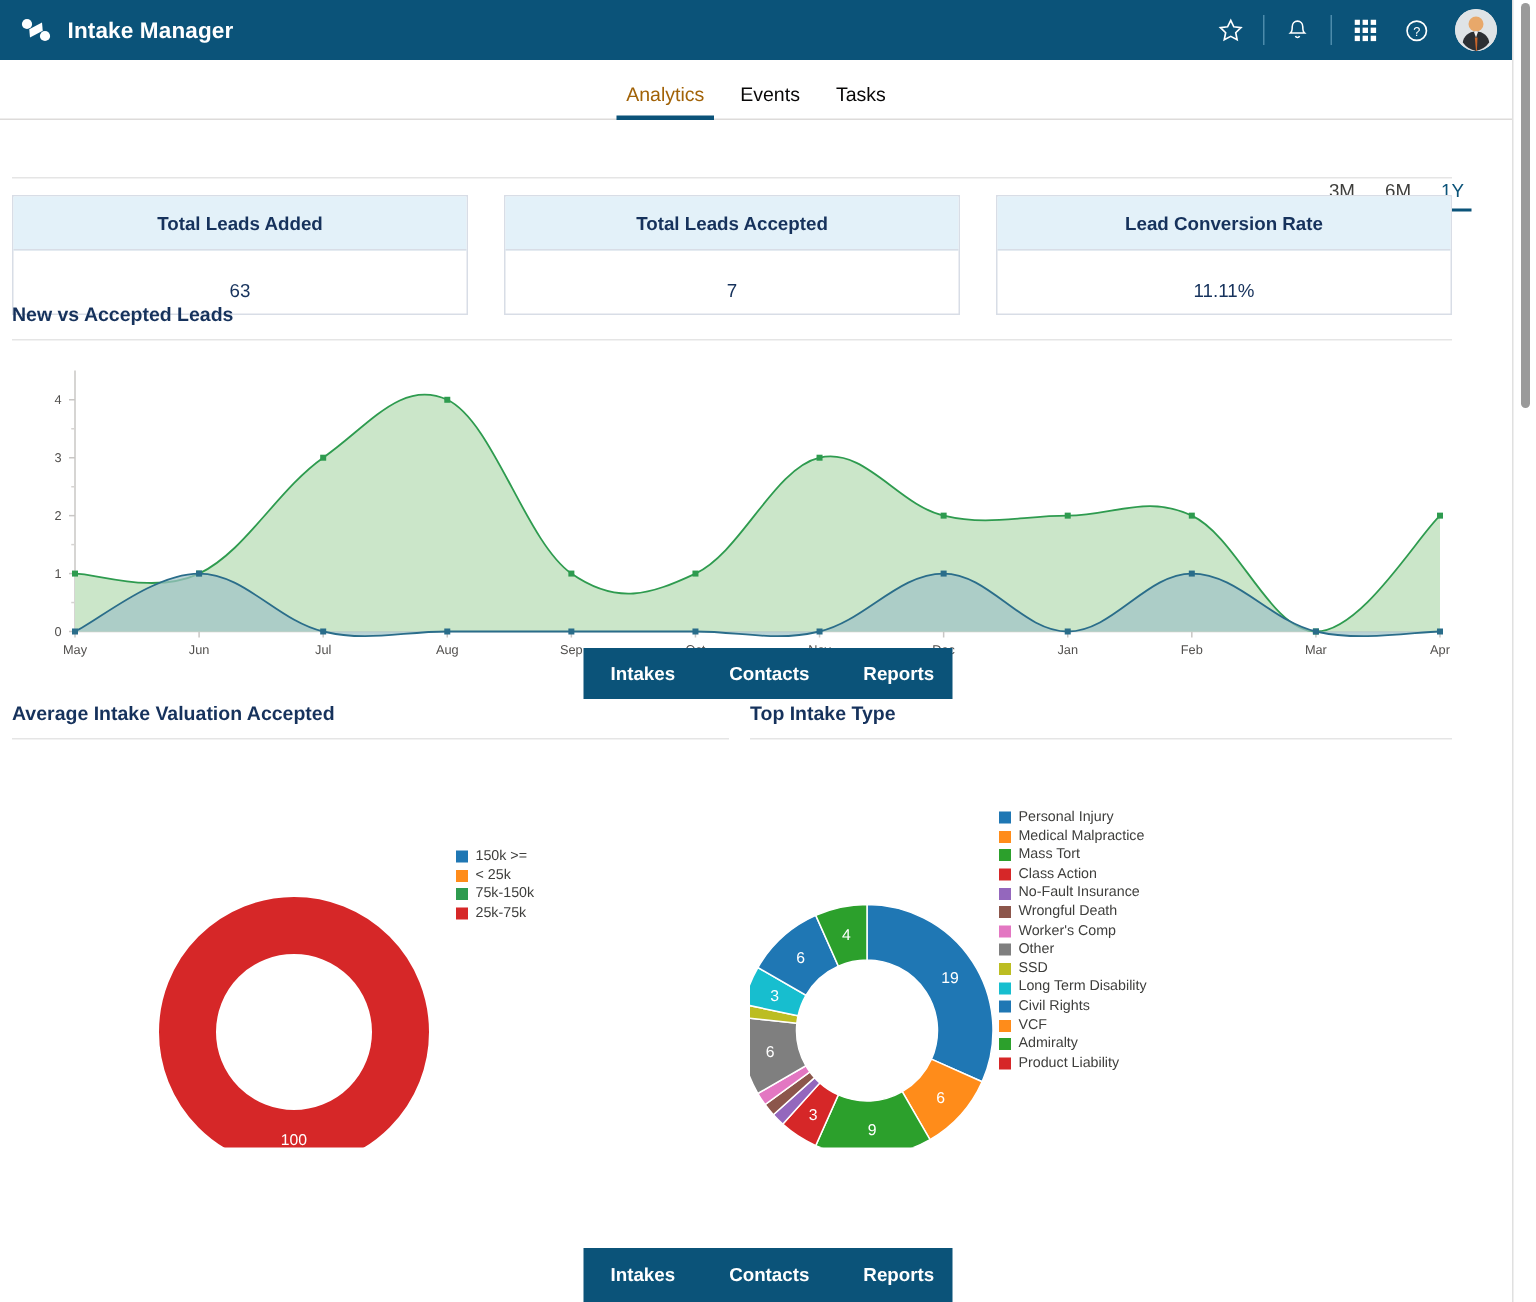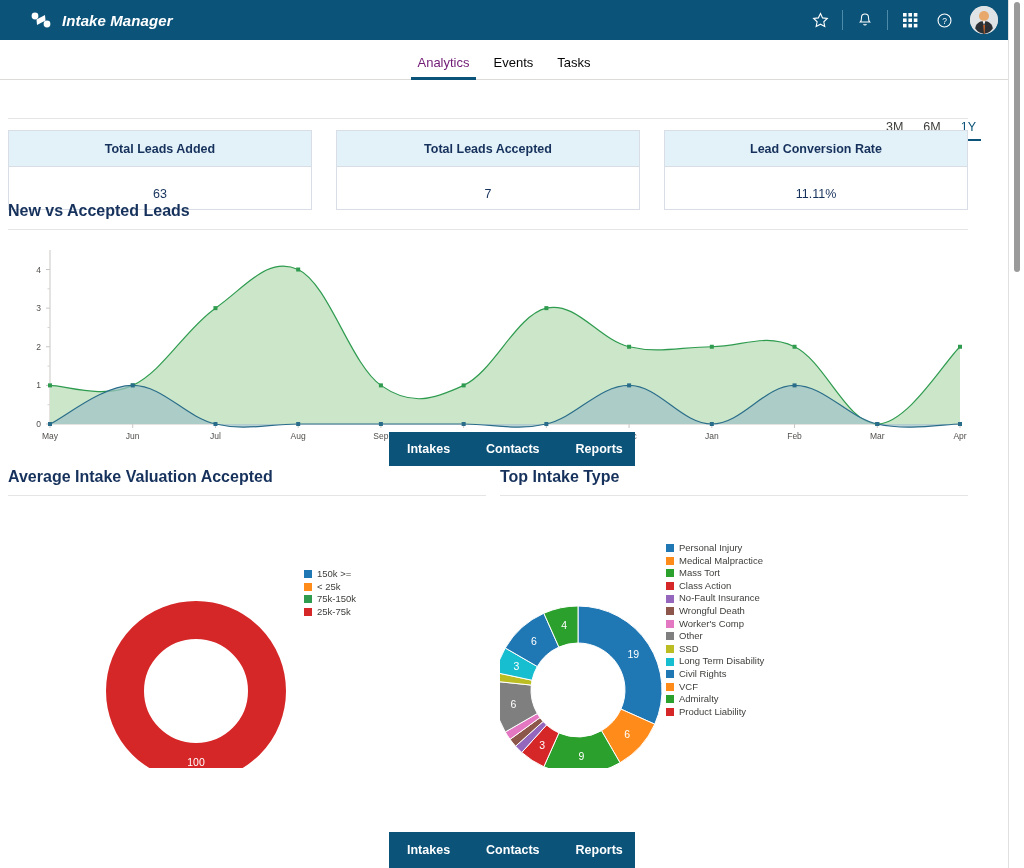--- a/index.html
+++ b/index.html
@@ -11,21 +11,21 @@
   }
   body { position: relative; }
 
   
   .app-header {
     position: absolute; top: 0; left: 0;
     width: 1008px; height: 40px;
     background: #0b5379;
     display: flex; align-items: center;
   }
-  .brand { display: flex; align-items: center; gap: 10px; padding-left: 30px; font-style: italic; }
+  .brand { display: flex; align-items: center; gap: 10px; padding-left: 13px; }
   .brand-logo { width: 22px; height: 22px; position: relative; }
   .brand-title {
     color: #ffffff; font-size: 15px; font-weight: bold; letter-spacing: .1px;
   }
   .header-right {
     margin-left: auto; display: flex; align-items: center;
     gap: 0px; padding-right: 10px; height: 100%;
   }
   .hdr-icon {
     width: 34px; height: 40px; display: flex; align-items: center; justify-content: center;
@@ -40,21 +40,21 @@
   
   .tabbar {
     position: absolute; top: 40px; left: 0; width: 1008px; height: 40px;
     display: flex; align-items: flex-end; justify-content: center;
     border-bottom: 1px solid #dddbda; background: #fff;
   }
   .tab {
     font-size: 13px; color: #080707; padding: 0 12px 9px 12px; cursor: pointer;
     position: relative;
   }
-  .tab.active { color: #701a75; font-weight: normal; }
+  .tab.active { color: #a16207; font-weight: normal; }
   .tab.active::after {
     content: ""; position: absolute; left: 6px; right: 6px; bottom: -1px;
     height: 3px; background: #0b5379;
   }
 
   
   .rangebar {
     position: absolute; top: 88px; right: 48px;
     display: flex; align-items: flex-end; gap: 20px;
   }
@@ -83,21 +83,21 @@
     height: 36px; display: flex; align-items: center; justify-content: center;
     font-size: 12.5px; font-weight: bold; color: #16325c; text-align: center;
   }
   .kpi-val {
     height: 30px; display: flex; align-items: center; justify-content: center;
     font-size: 12.5px; color: #16325c; margin-top: 12px;
   }
 
   
   .sec-title {
-    font-size: 16px; font-weight: bold; color: #16325c;
+    font-size: 13px; font-weight: bold; color: #16325c;
   }
   .sec-rule { height: 1px; background: #e5e5e5; }
 
   #areaSection { position: absolute; top: 202px; left: 8px; width: 960px; }
   #areaSection .sec-rule { margin-top: 9px; }
 
   .chart-area-wrap { position: relative; width: 960px; height: 215px; margin-top: 8px; }
 
   
   #valuationSection { position: absolute; top: 468px; left: 8px; width: 478px; }

